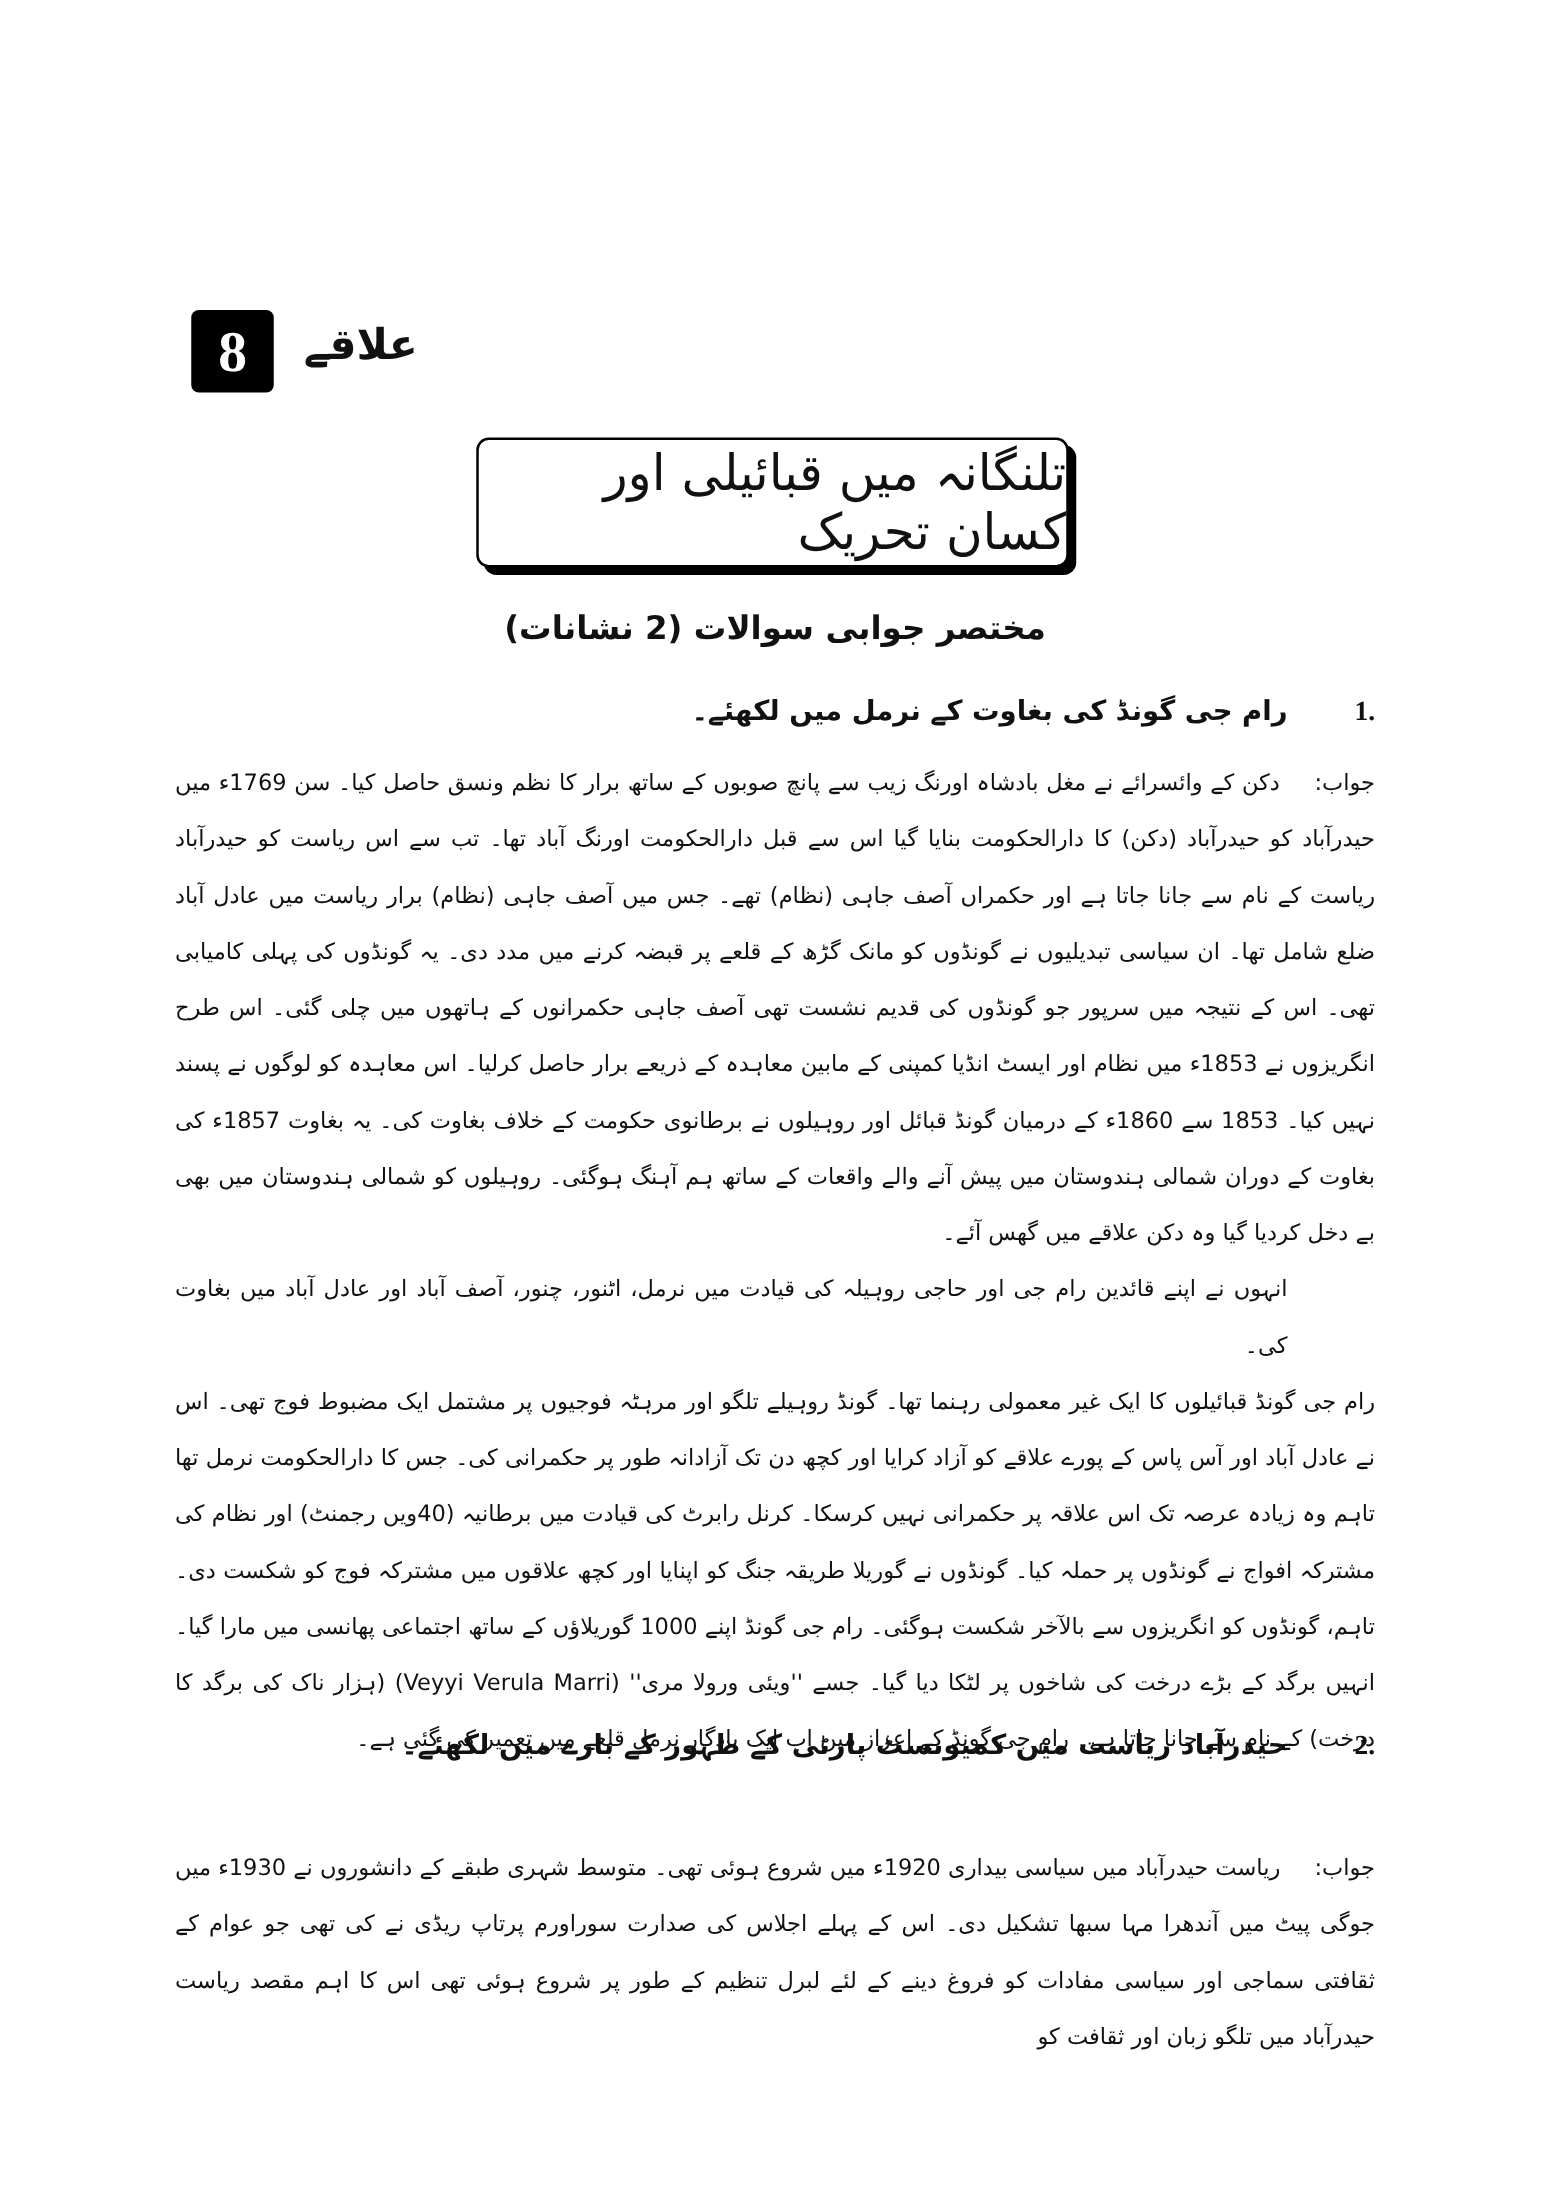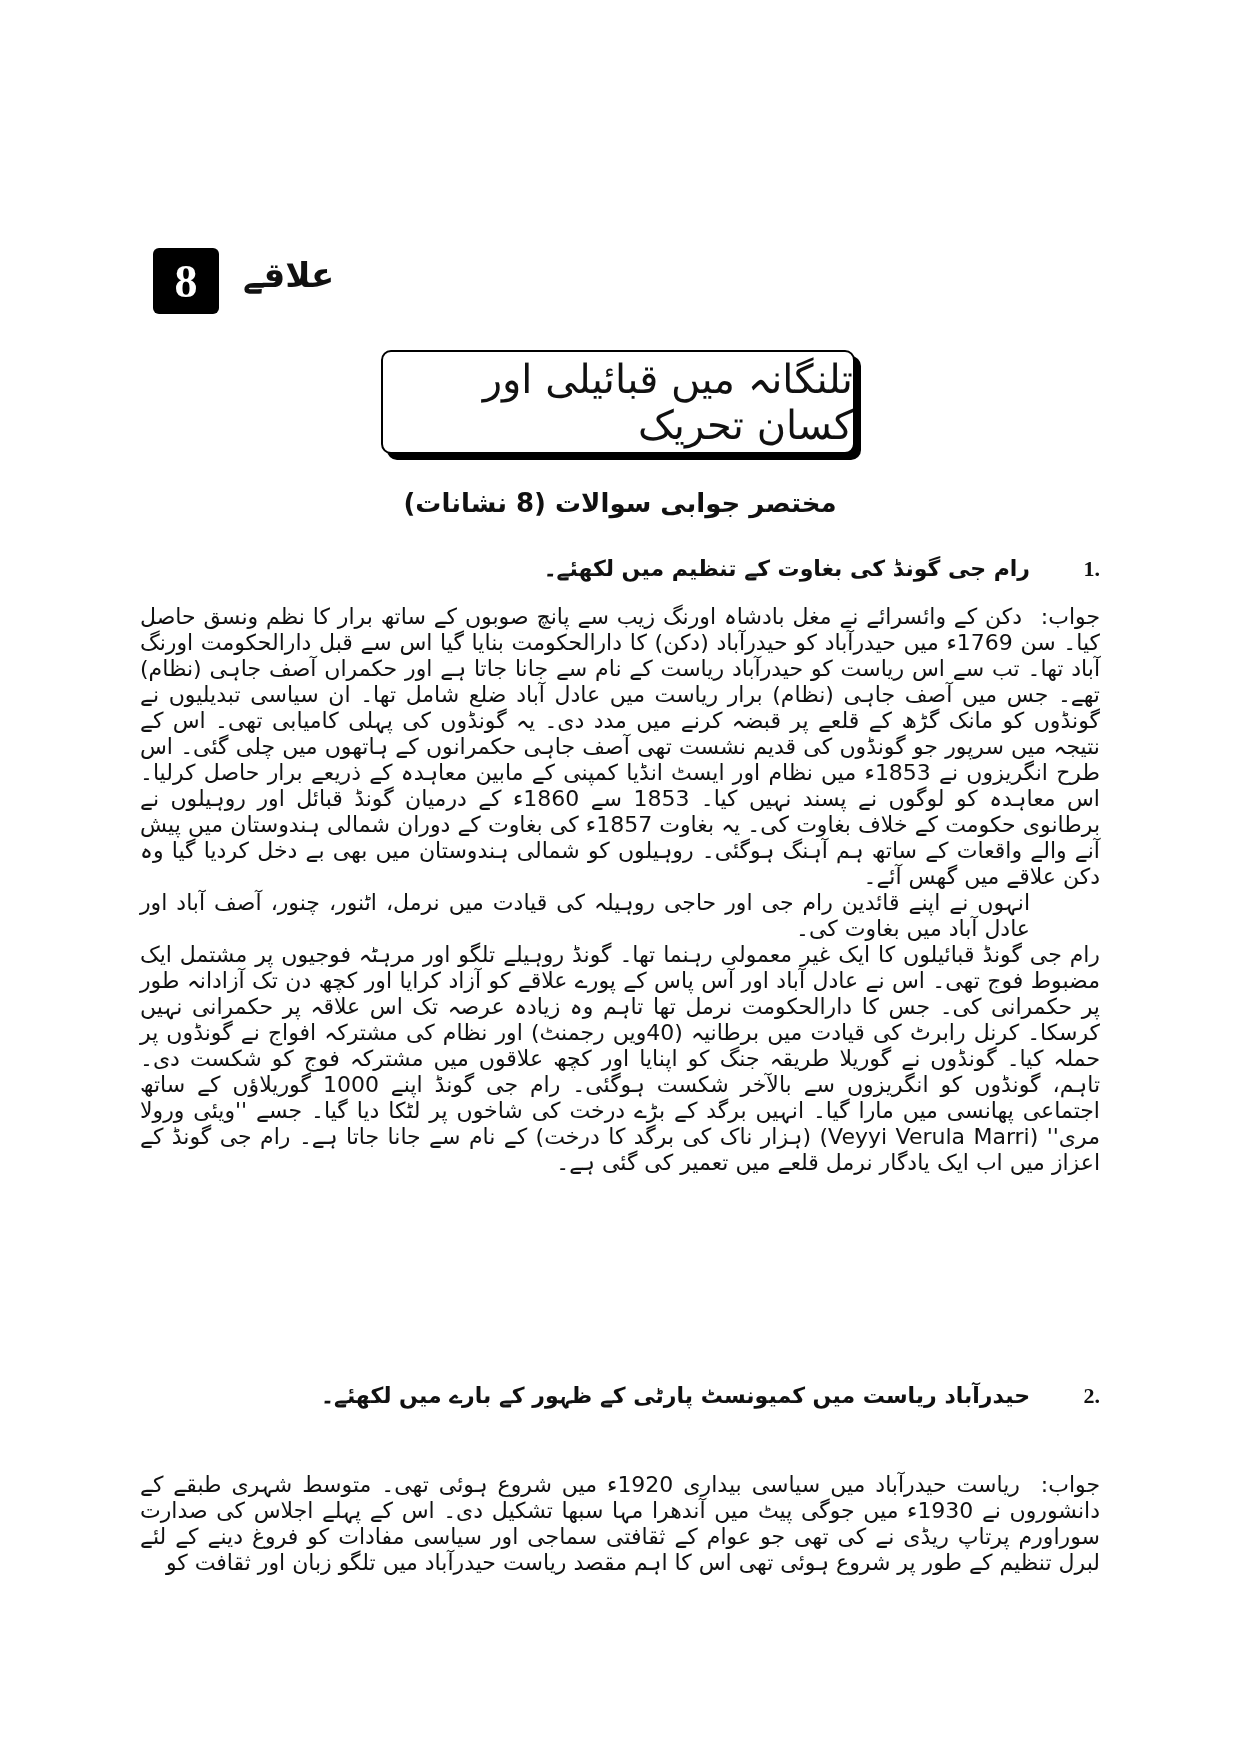--- a/index.html
+++ b/index.html
@@ -13,41 +13,41 @@
   .title-box { position: absolute; left: 381px; top: 350px; width: 470px; height: 100px;
     border: 2px solid #000; border-radius: 10px; box-shadow: 6px 6px 0 #000;
     display: flex; align-items: center; justify-content: flex-end; background: #fff; }
   .title-text { font-size: 40px; direction: rtl; font-family: "DejaVu Serif", serif; }
   .subtitle { position: absolute; left: 0; width: 1240px; top: 488px; text-align: center;
     font-size: 26px; font-weight: bold; direction: rtl; }
   .q-row { position: absolute; right: 140px; direction: rtl; display: flex; align-items: baseline;
     font-size: 22px; font-weight: bold; }
   .q-num { width: 70px; font-family: "Liberation Serif", serif; font-size: 22px; text-align: right; direction: ltr; }
   .answer { position: absolute; right: 140px; width: 960px; direction: rtl;
-    font-size: 22px; line-height: 26px; text-align: justify; text-align-last: right; }
+    font-size: 18px; line-height: 45px; text-align: justify; text-align-last: right; }
   .ans-label { display: inline-block; width: 70px; }
   .ans-body { display: inline; }
   .para { display: block; }
   .indent { padding-right: 70px; }
 </style>
 </head>
 <body>
 
 <div class="unit-badge">8</div>
 <div class="unit-label">علاقے</div>
 
 <div class="title-box">
   <span class="title-text">تلنگانہ میں قبائیلی اور کسان تحریک</span>
 </div>
 
-<div class="subtitle">مختصر جوابی سوالات (8 نشانات)</div>
+<div class="subtitle">مختصر جوابی سوالات (2 نشانات)</div>
 
 <div class="q-row" style="top:556px;">
   <span class="q-num">1.</span>
-  <span>رام جی گونڈ کی بغاوت کے تنظیم میں لکھئے۔</span>
+  <span>رام جی گونڈ کی بغاوت کے نرمل میں لکھئے۔</span>
 </div>
 
 <div class="answer" style="top:604px;">
   <span class="ans-label">جواب:</span>
   <span class="ans-body">دکن کے وائسرائے نے مغل بادشاہ اورنگ زیب سے پانچ صوبوں کے ساتھ برار کا نظم ونسق حاصل کیا۔ سن 1769ء میں حیدرآباد کو حیدرآباد (دکن) کا دارالحکومت بنایا گیا اس سے قبل دارالحکومت اورنگ آباد تھا۔ تب سے اس ریاست کو حیدرآباد ریاست کے نام سے جانا جاتا ہے اور حکمراں آصف جاہی (نظام) تھے۔ جس میں آصف جاہی (نظام) برار ریاست میں عادل آباد ضلع شامل تھا۔ ان سیاسی تبدیلیوں نے گونڈوں کو مانک گڑھ کے قلعے پر قبضہ کرنے میں مدد دی۔ یہ گونڈوں کی پہلی کامیابی تھی۔ اس کے نتیجہ میں سرپور جو گونڈوں کی قدیم نشست تھی آصف جاہی حکمرانوں کے ہاتھوں میں چلی گئی۔ اس طرح انگریزوں نے 1853ء میں نظام اور ایسٹ انڈیا کمپنی کے مابین معاہدہ کے ذریعے برار حاصل کرلیا۔ اس معاہدہ کو لوگوں نے پسند نہیں کیا۔ 1853 سے 1860ء کے درمیان گونڈ قبائل اور روہیلوں نے برطانوی حکومت کے خلاف بغاوت کی۔ یہ بغاوت 1857ء کی بغاوت کے دوران شمالی ہندوستان میں پیش آنے والے واقعات کے ساتھ ہم آہنگ ہوگئی۔ روہیلوں کو شمالی ہندوستان میں بھی بے دخل کردیا گیا وہ دکن علاقے میں گھس آئے۔</span>
   <span class="para indent">انہوں نے اپنے قائدین رام جی اور حاجی روہیلہ کی قیادت میں نرمل، اٹنور، چنور، آصف آباد اور عادل آباد میں بغاوت کی۔</span>
   <span class="para">رام جی گونڈ قبائیلوں کا ایک غیر معمولی رہنما تھا۔ گونڈ روہیلے تلگو اور مرہٹہ فوجیوں پر مشتمل ایک مضبوط فوج تھی۔ اس نے عادل آباد اور آس پاس کے پورے علاقے کو آزاد کرایا اور کچھ دن تک آزادانہ طور پر حکمرانی کی۔ جس کا دارالحکومت نرمل تھا تاہم وہ زیادہ عرصہ تک اس علاقہ پر حکمرانی نہیں کرسکا۔ کرنل رابرٹ کی قیادت میں برطانیہ (40ویں رجمنٹ) اور نظام کی مشترکہ افواج نے گونڈوں پر حملہ کیا۔ گونڈوں نے گوریلا طریقہ جنگ کو اپنایا اور کچھ علاقوں میں مشترکہ فوج کو شکست دی۔ تاہم، گونڈوں کو انگریزوں سے بالآخر شکست ہوگئی۔ رام جی گونڈ اپنے 1000 گوریلاؤں کے ساتھ اجتماعی پھانسی میں مارا گیا۔ انہیں برگد کے بڑے درخت کی شاخوں پر لٹکا دیا گیا۔ جسے ''ویئی ورولا مری'' (Veyyi Verula Marri) (ہزار ناک کی برگد کا درخت) کے نام سے جانا جاتا ہے۔ رام جی گونڈ کے اعزاز میں اب ایک یادگار نرمل قلعے میں تعمیر کی گئی ہے۔</span>
 </div>
 
 <div class="q-row" style="top:1383px;">

